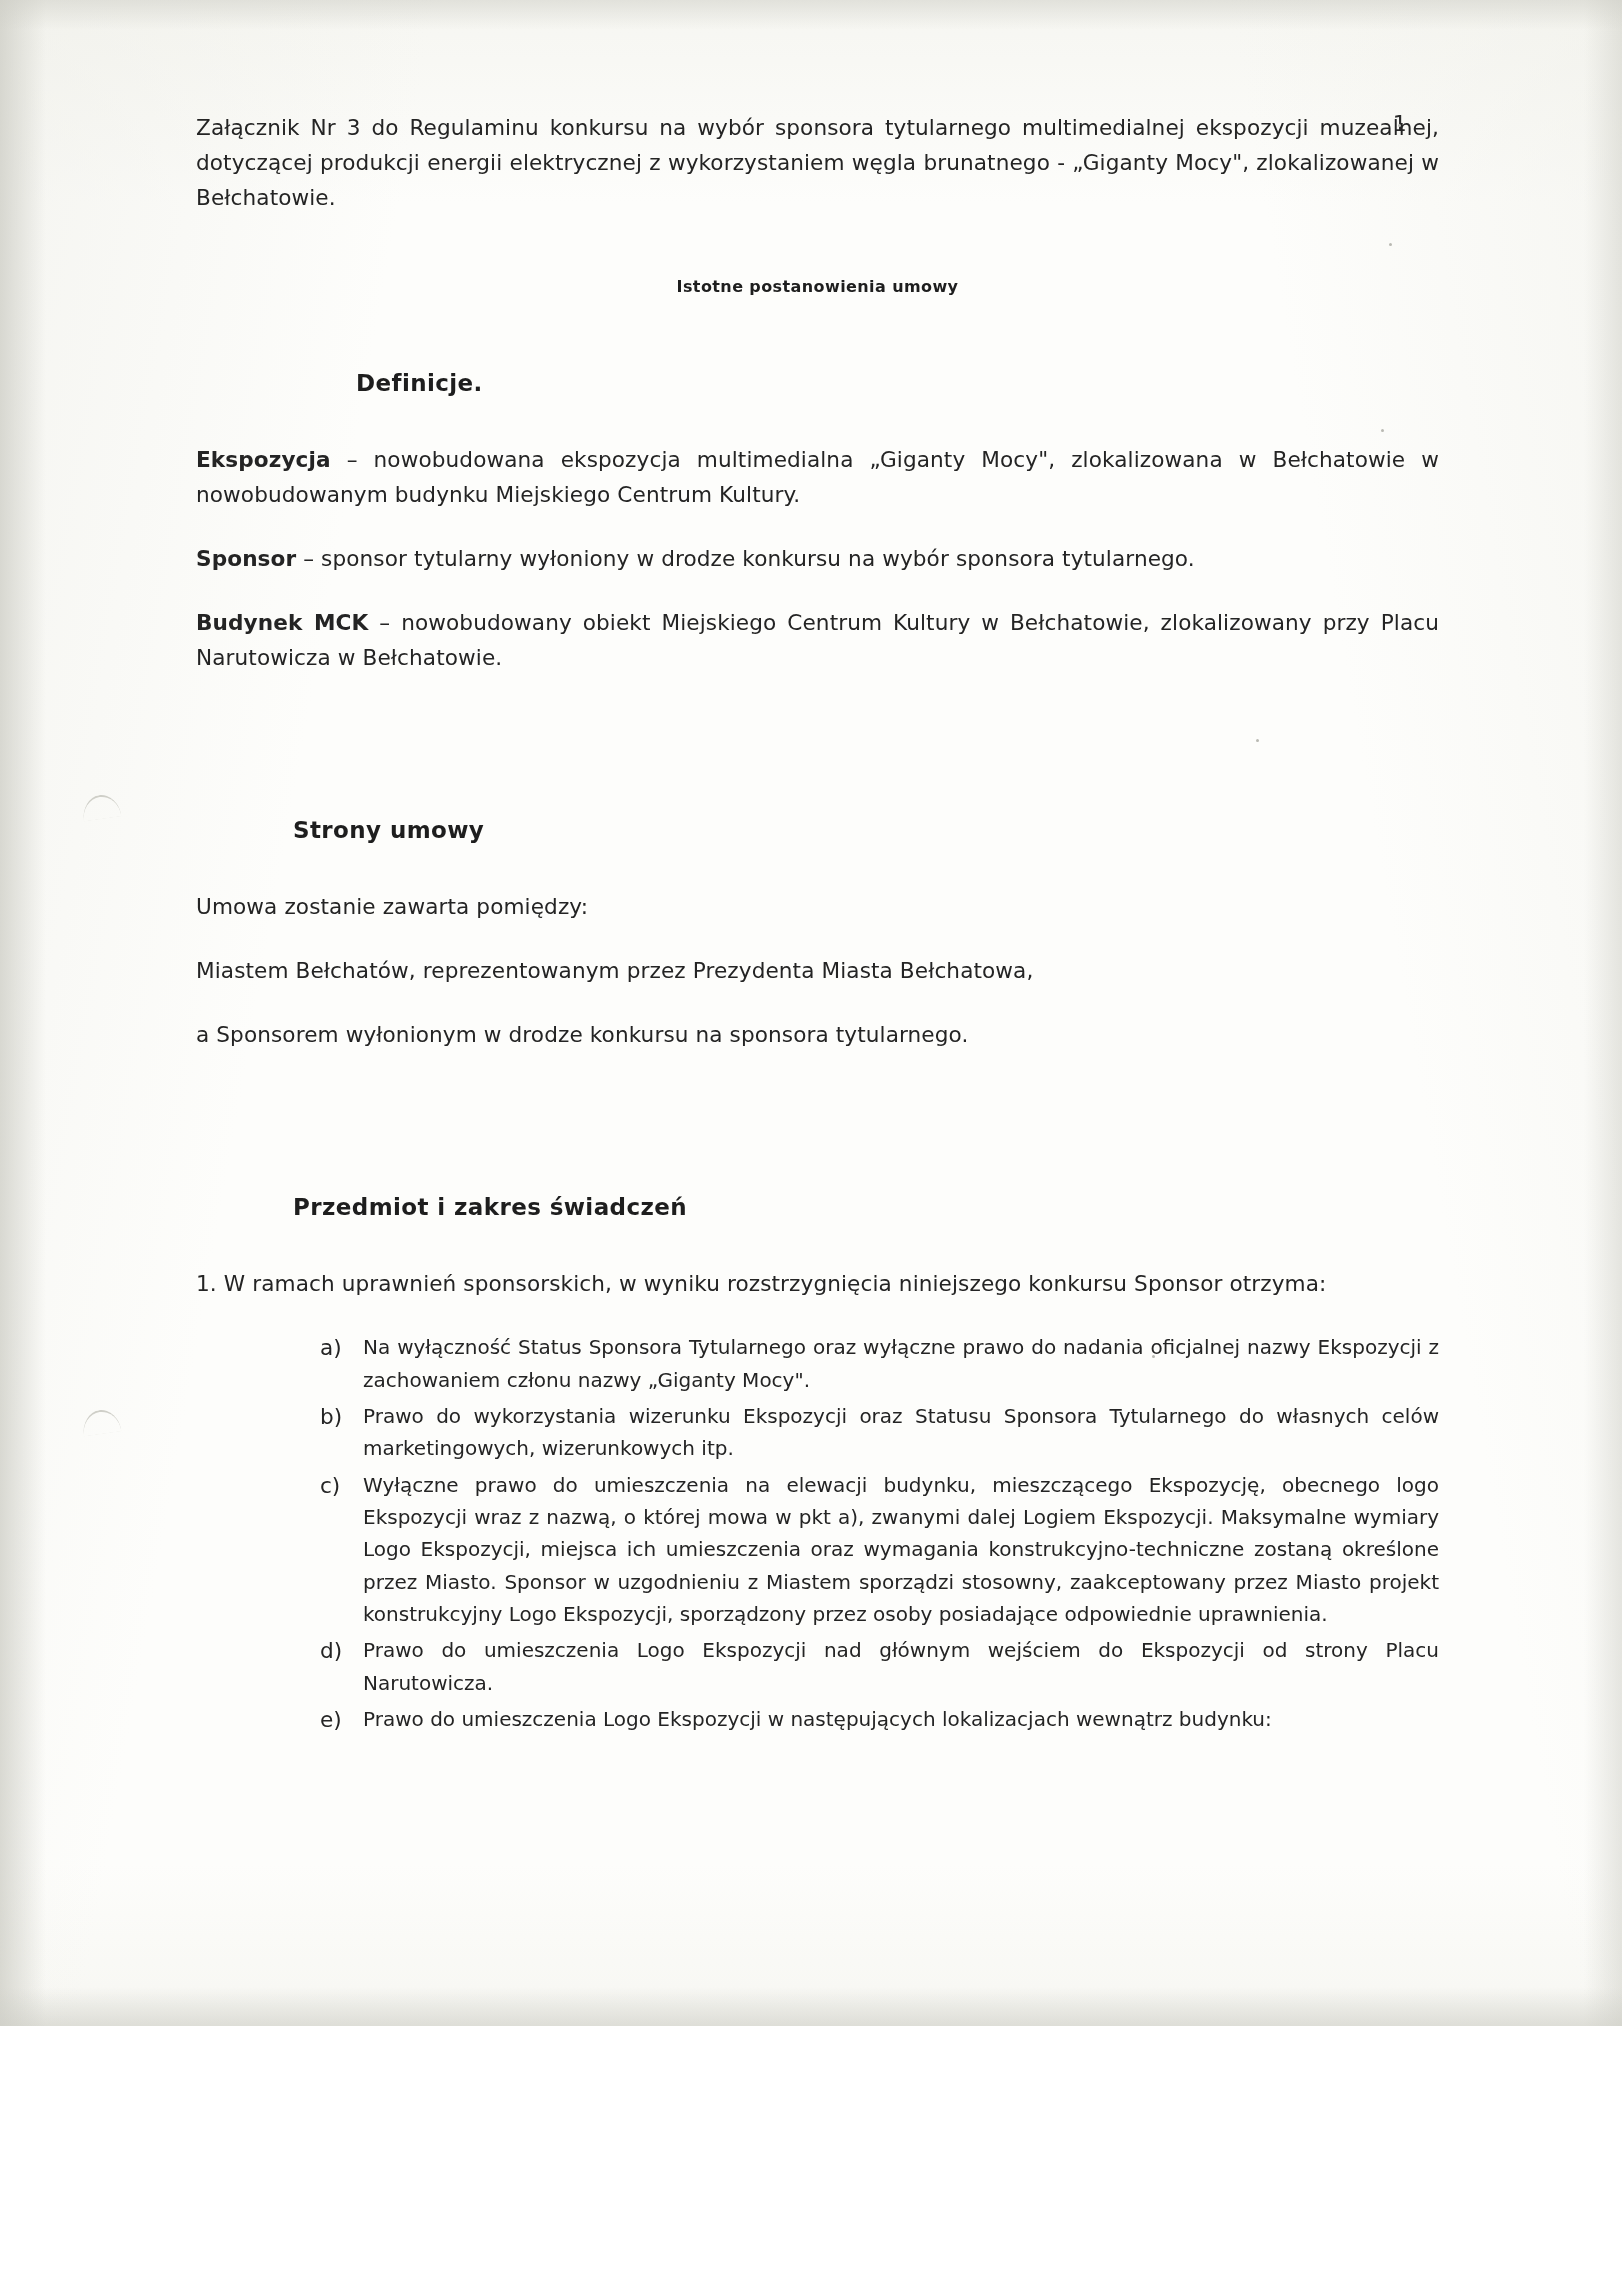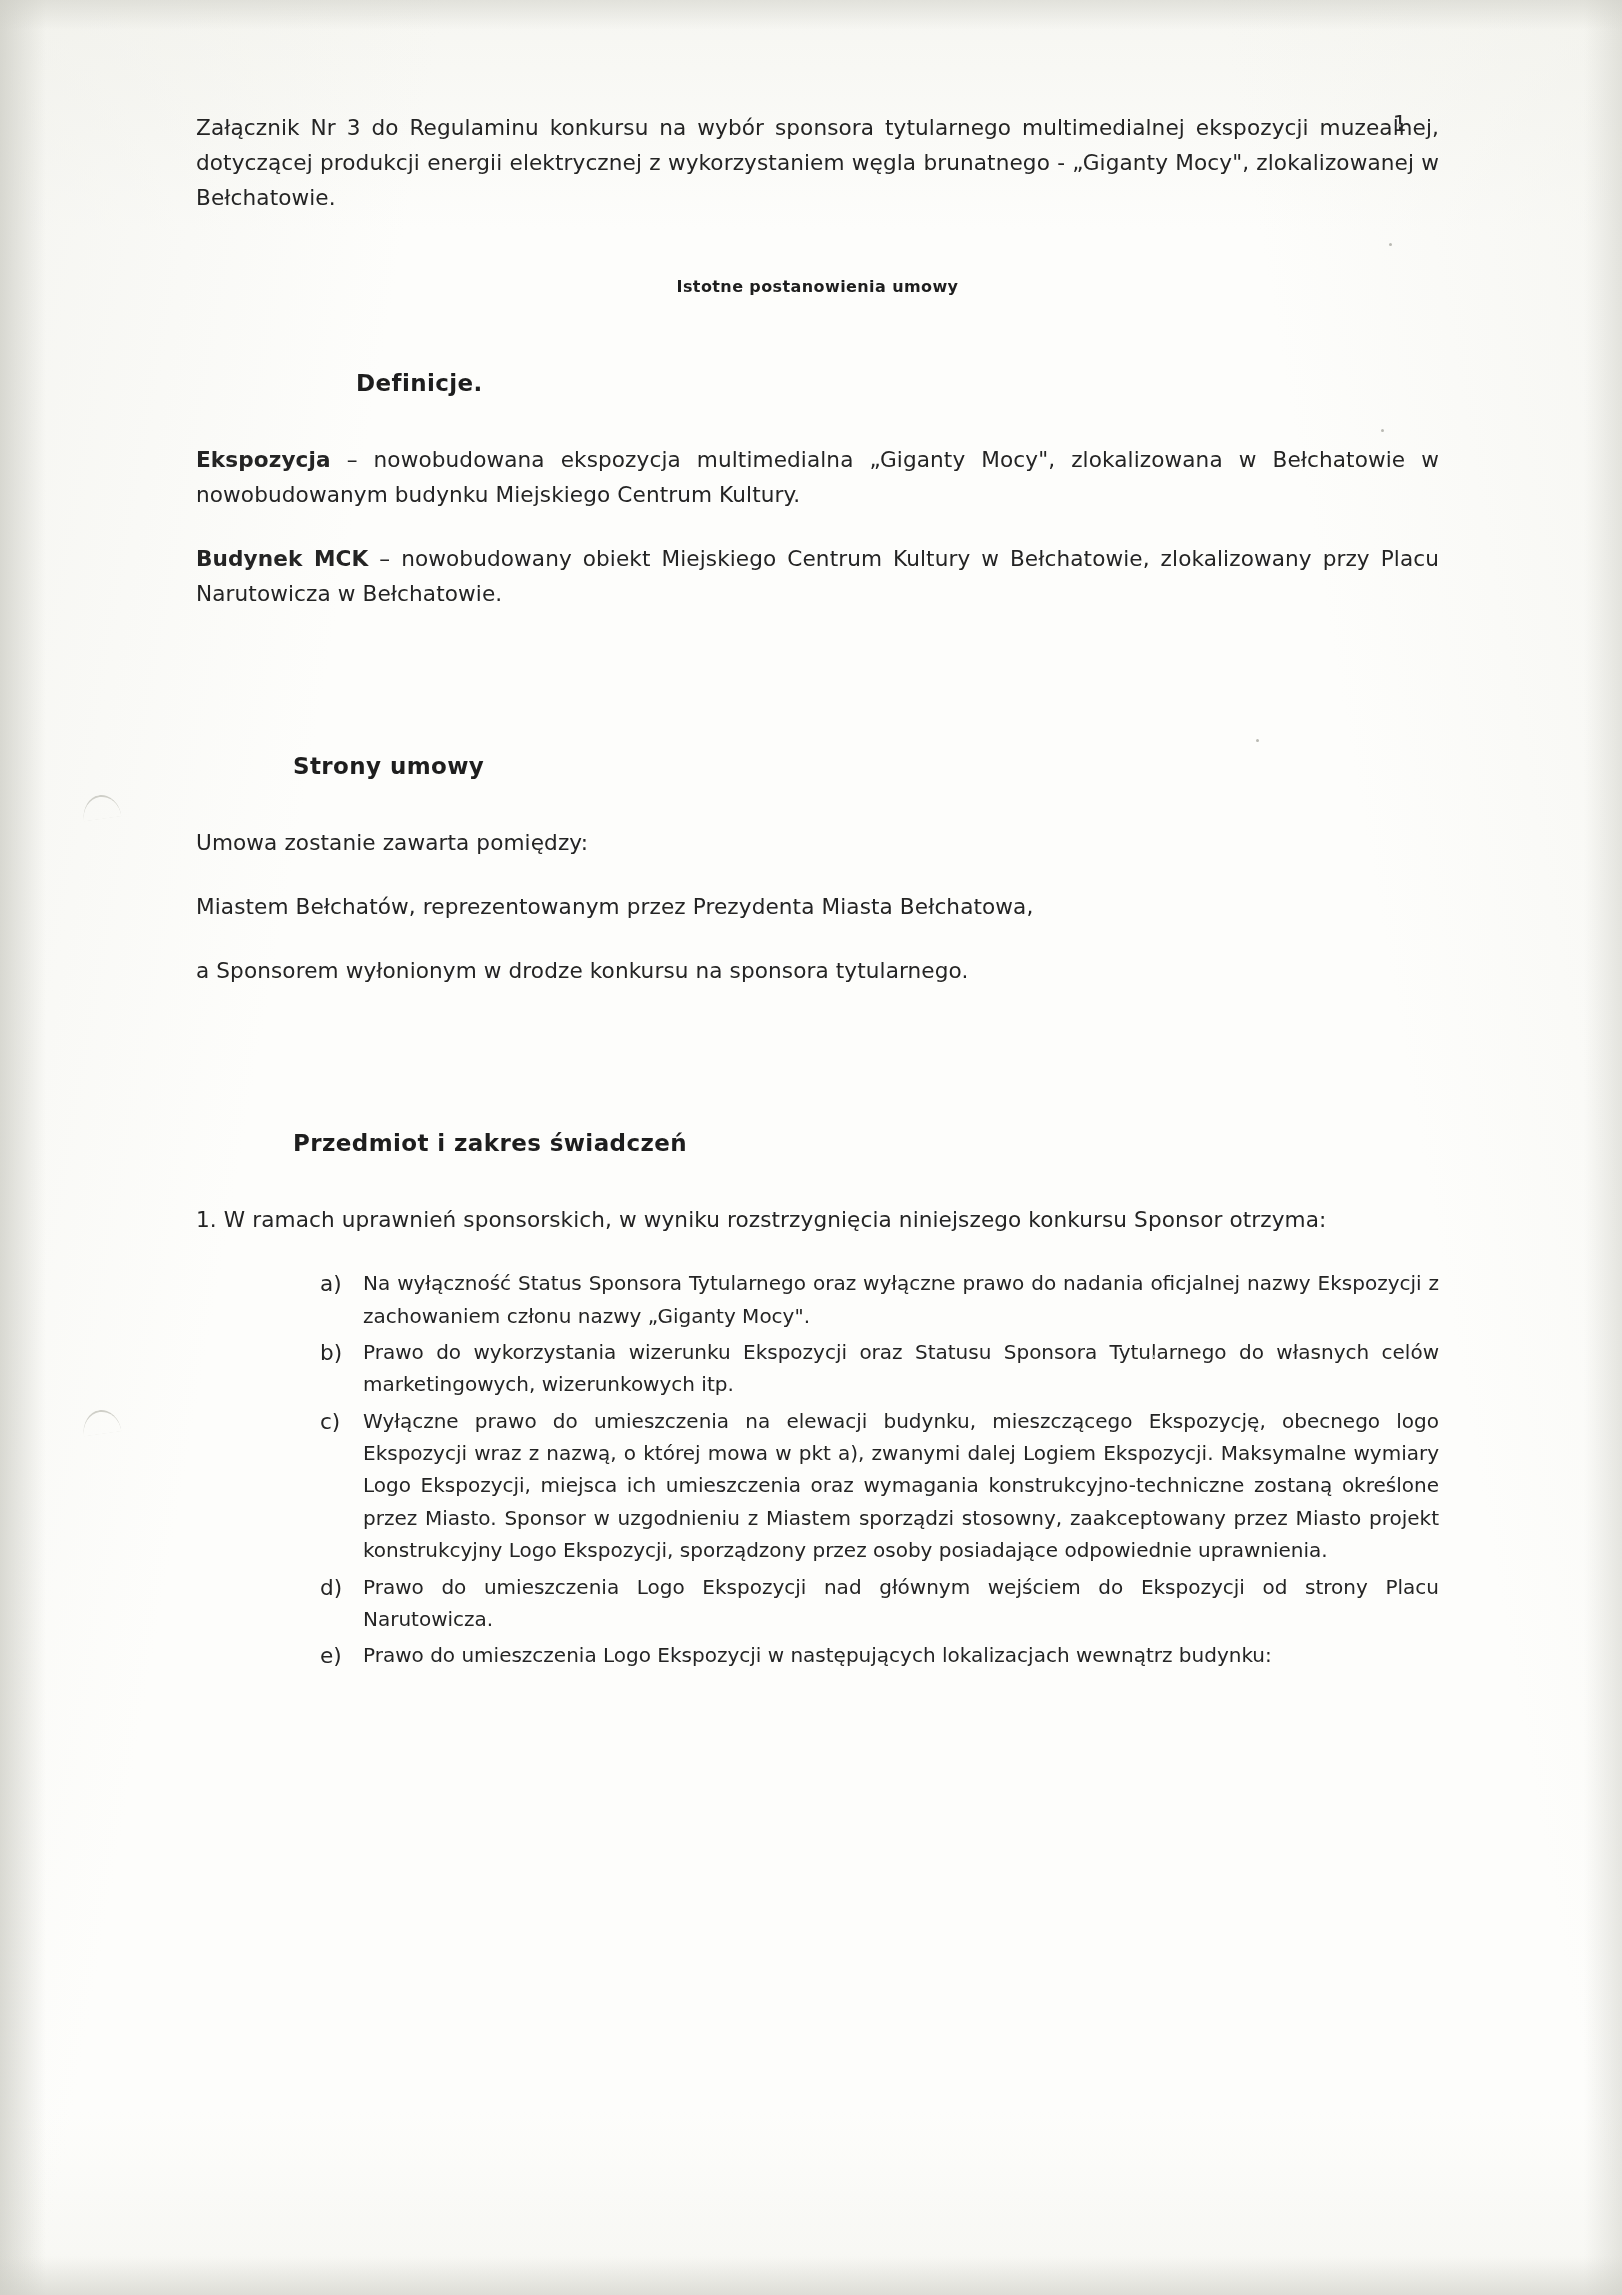--- a/index.html
+++ b/index.html
@@ -7,21 +7,21 @@
     margin: 0;
     padding: 0;
     background: #ffffff;
   }
   body {
     font-family: "DejaVu Sans", sans-serif;
   }
   .page {
     position: relative;
     width: 1623px;
-    height: 2295px;
+    height: 2026px;
     background: #fdfdfb;
     overflow: hidden;
     box-sizing: border-box;
   }
   
   .paper-tint {
     position: absolute;
     inset: 0;
     background:
       linear-gradient(100deg, rgba(238,238,232,0.55) 0%, rgba(255,255,255,0) 22%),
@@ -179,20 +179,23 @@
 
     <p class="heading-center">Istotne postanowienia umowy</p>
 
     <p class="heading-sub">Definicje.</p>
 
     <p class="para">
       <span class="term">Ekspozycja</span><span> – nowobudowana ekspozycja multimedialna „Giganty Mocy", zlokalizowana w Bełchatowie w nowobudowanym budynku Miejskiego Centrum Kultury.</span>
     </p>
 
 
+    <p class="para">
+      <span class="term">Sponsor</span><span> – sponsor tytularny wyłoniony w drodze konkursu na wybór sponsora tytularnego.</span>
+    </p>
 
     <p class="para gap-lg">
       <span class="term">Budynek MCK</span><span> – nowobudowany obiekt Miejskiego Centrum Kultury w Bełchatowie, zlokalizowany przy Placu Narutowicza w Bełchatowie.</span>
     </p>
 
     <div class="section-gap"></div>
 
     <p class="heading-sub tight">Strony umowy</p>
 
     <p class="para">Umowa zostanie zawarta pomiędzy:</p>

